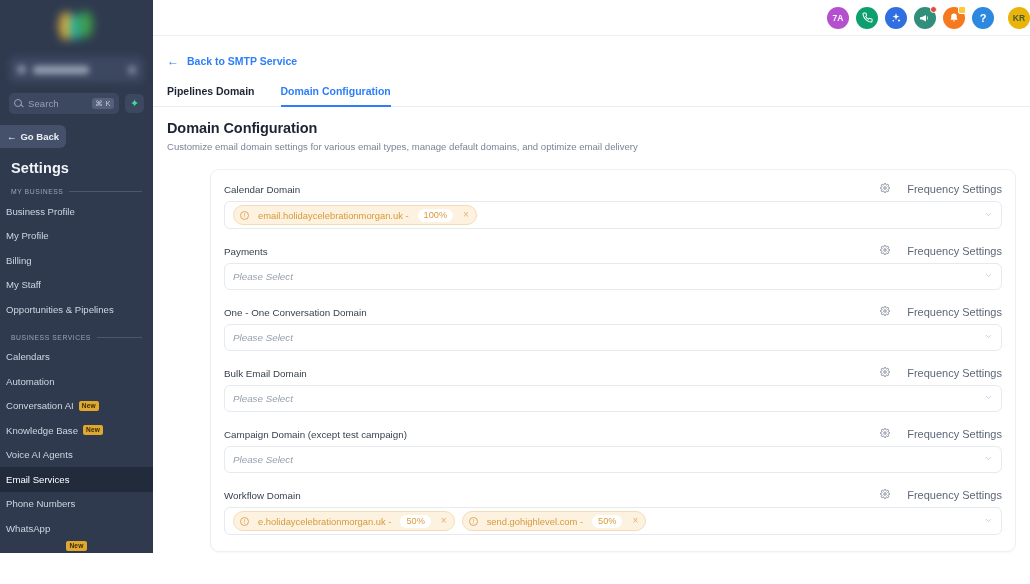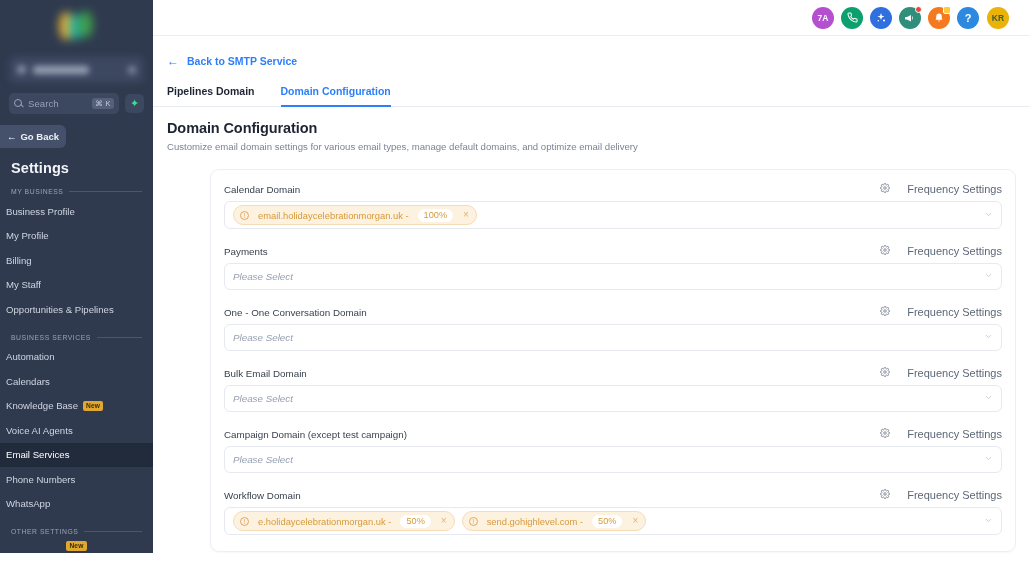--- a/index.html
+++ b/index.html
@@ -96,21 +96,21 @@
     overflow: hidden;
   }
   .bottom-peek .badge-new { transform: translateY(2px); }
 
   
   #main { flex: 1; height: 584px; background: #ffffff; display: flex; flex-direction: column; overflow: hidden; }
   .topbar {
     height: 36px; flex: 0 0 36px; background: #ffffff;
     border-bottom: 1px solid #eceef2;
     display: flex; align-items: center; justify-content: flex-end;
-    padding-right: 21px; gap: 8px;
+    padding-right: 0; gap: 14px;
   }
   .tb-ico {
     width: 22px; height: 22px; border-radius: 50%; position: relative;
     display: flex; align-items: center; justify-content: center;
     color: #fff; font-size: 10px; cursor: pointer; flex: 0 0 22px;
   }
   .tb-ico svg { display: block; }
   .tb-dot {
     position: absolute; right: -1px; top: -1px; width: 7px; height: 7px;
     border-radius: 50%; background: #e8453c; border: 1.3px solid #fff;
@@ -241,24 +241,28 @@
           <span>My Staff</span>
         </div>
         <div class="nav-item">
           <span>Opportunities &amp; Pipelines</span>
         </div>
         <div class="sec-head">
           <span class="lbl">BUSINESS SERVICES</span>
           <span class="rule"></span>
         </div>
         <div class="nav-item">
+          <span>Calendars</span>
+        </div>
+        <div class="nav-item">
           <span>Automation</span>
         </div>
         <div class="nav-item">
-          <span>Calendars</span>
+          <span>Conversation AI</span>
+          <span class="badge-new">New</span>
         </div>
         <div class="nav-item">
           <span>Knowledge Base</span>
           <span class="badge-new">New</span>
         </div>
         <div class="nav-item">
           <span>Voice AI Agents</span>
         </div>
         <div class="nav-item active">
           <span>Email Services</span>

